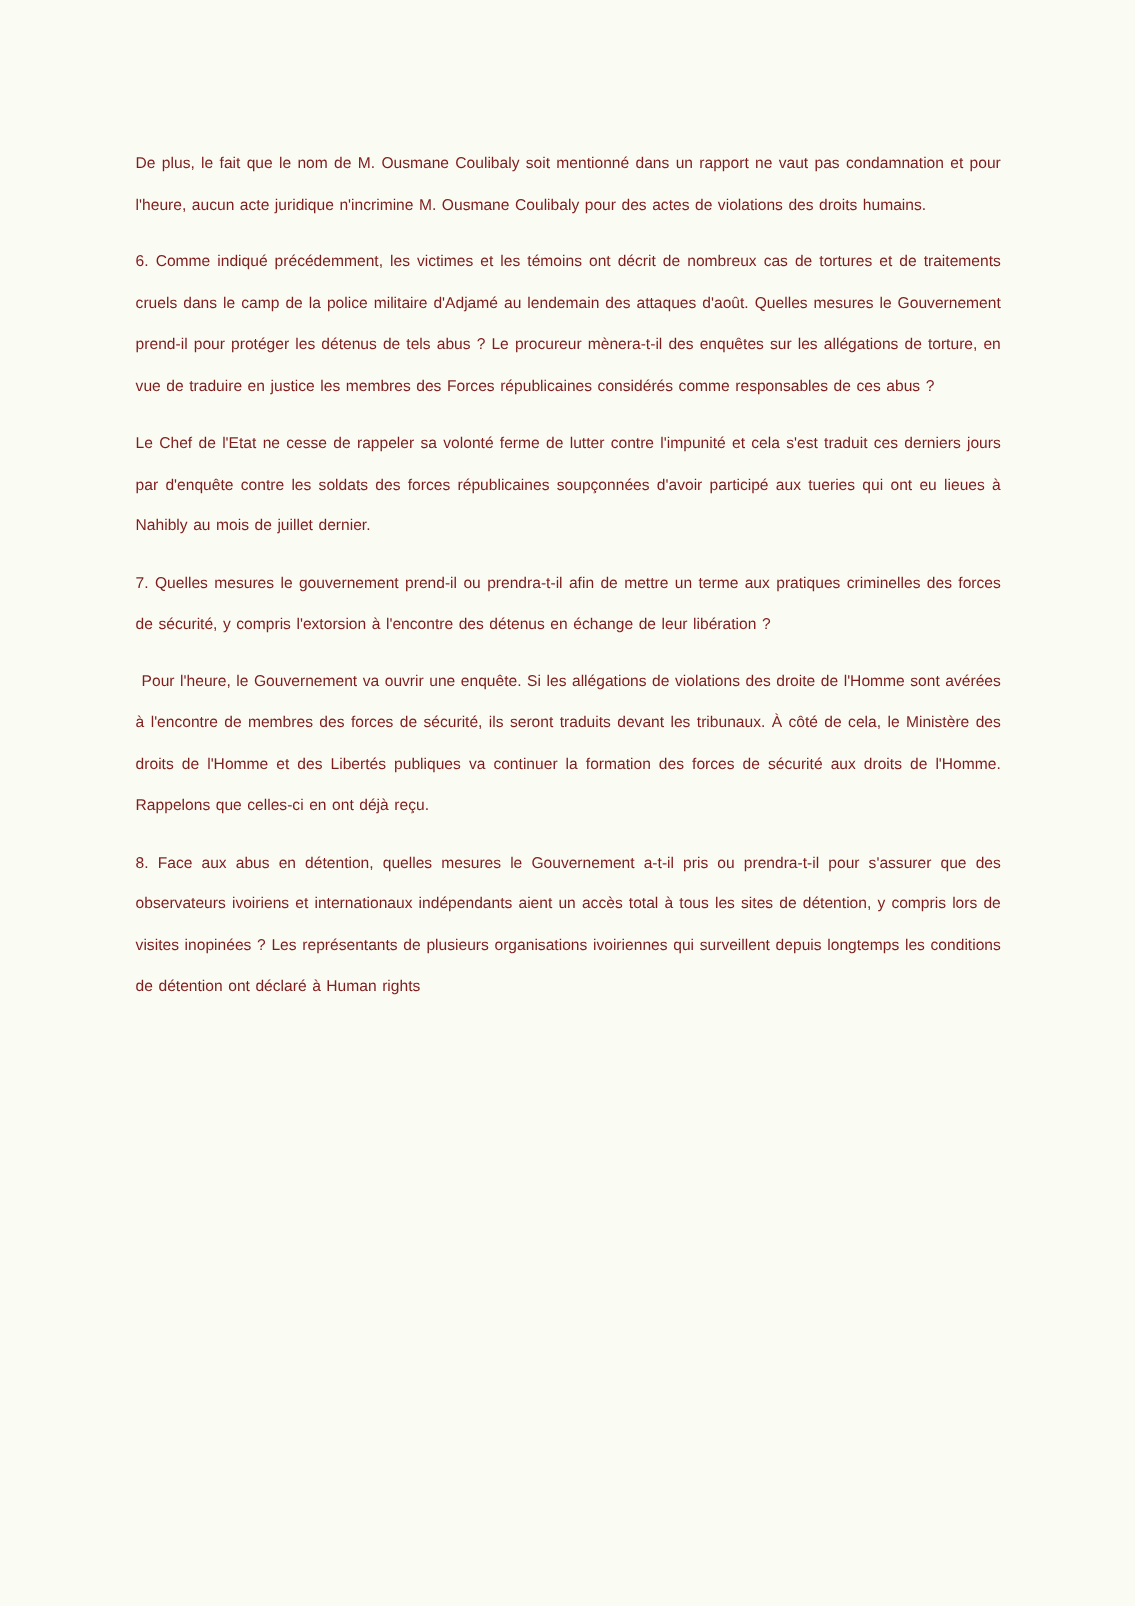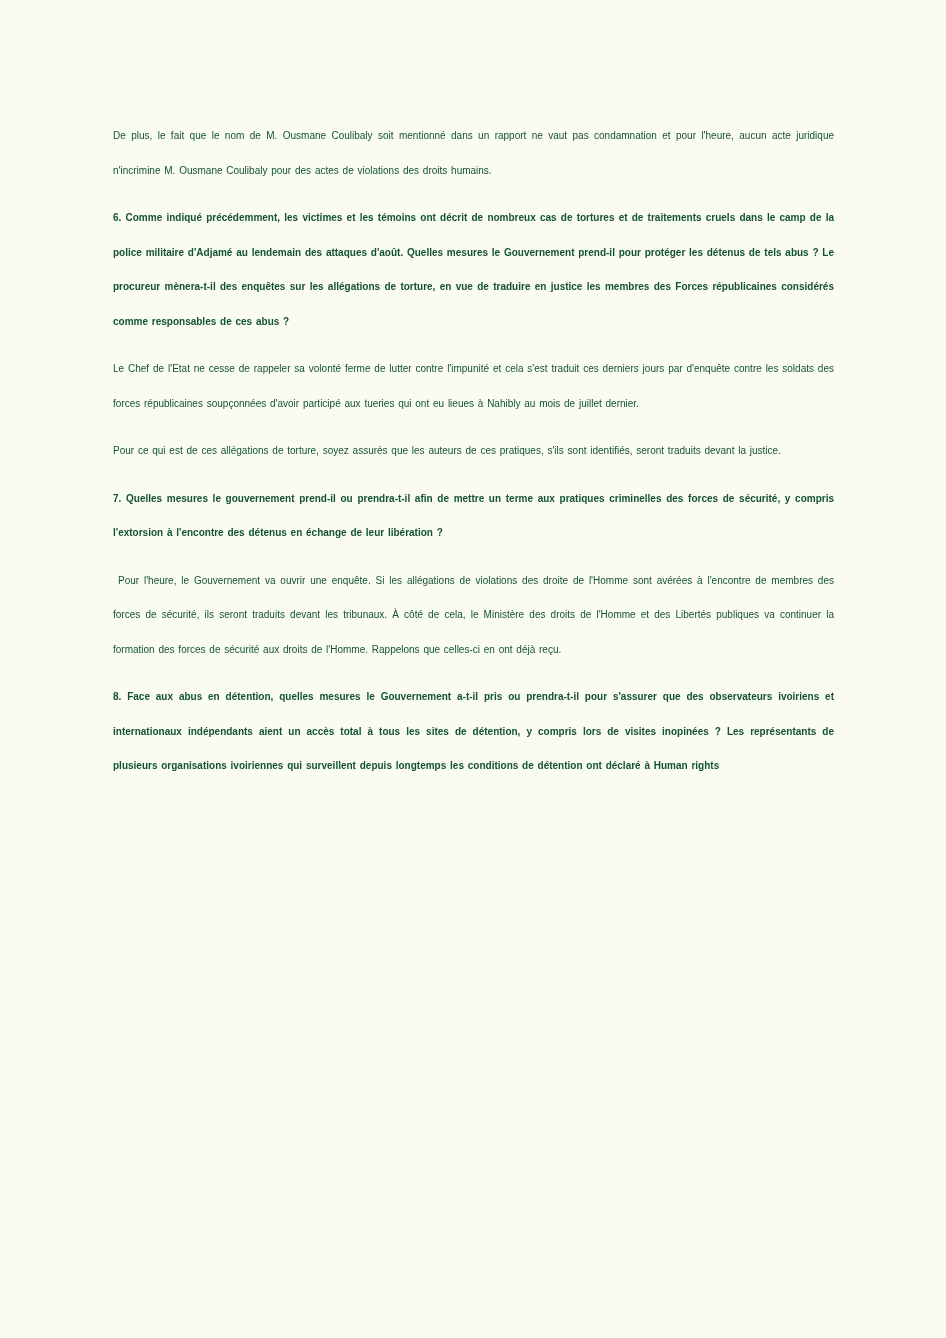--- a/index.html
+++ b/index.html
@@ -15,43 +15,42 @@
   }
   .page {
     position: relative;
     width: 946px;
     height: 1338px;
     background: #fafcf4;
     box-sizing: border-box;
     padding: 119px 112px 0 113px;
   }
   .doc-body {
-    color: #14532d;
-    font-size: 10px;
+    color: #7f1d1d;
+    font-size: 13px;
     line-height: 34.5px;
     text-align: justify;
     text-justify: inter-word;
   }
   .doc-body p {
     margin: 0 0 13px 0;
     word-spacing: 1px;
   }
   .doc-body p.bold {
-    font-weight: bold;
+    font-weight: normal;
   }
   .doc-body p.indent-sm {
     text-indent: 5px;
   }
 </style>
 </head>
 <body>
 
 <div class="page">
   <div class="doc-body">
     <p>De plus, le fait que le nom de M. Ousmane Coulibaly soit mentionné dans un rapport ne vaut pas condamnation et pour l'heure, aucun acte juridique n'incrimine M. Ousmane Coulibaly pour des actes de violations des droits humains.</p>
     <p class="bold">6. Comme indiqué précédemment, les victimes et les témoins ont décrit de nombreux cas de tortures et de traitements cruels dans le camp de la police militaire d'Adjamé au lendemain des attaques d'août. Quelles mesures le Gouvernement prend-il pour protéger les détenus de tels abus ? Le procureur mènera-t-il des enquêtes sur les allégations de torture, en vue de traduire en justice les membres des Forces républicaines considérés comme responsables de ces abus ?</p>
     <p>Le Chef de l'Etat ne cesse de rappeler sa volonté ferme de lutter contre l'impunité et cela s'est traduit ces derniers jours par d'enquête contre les soldats des forces républicaines soupçonnées d'avoir participé aux tueries qui ont eu lieues à Nahibly au mois de juillet dernier.</p>
-    <p>Pour ce qui est de ces allégations de torture, soyez assurés que les auteurs de ces pratiques, s'ils sont identifiés, seront traduits devant la justice.</p>
     <p class="bold">7. Quelles mesures le gouvernement prend-il ou prendra-t-il afin de mettre un terme aux pratiques criminelles des forces de sécurité, y compris l'extorsion à l'encontre des détenus en échange de leur libération ?</p>
     <p class="indent-sm">Pour l'heure, le Gouvernement va ouvrir une enquête. Si les allégations de violations des droite de l'Homme sont avérées à l'encontre de membres des forces de sécurité, ils seront traduits devant les tribunaux. À côté de cela, le Ministère des droits de l'Homme et des Libertés publiques va continuer la formation des forces de sécurité aux droits de l'Homme. Rappelons que celles-ci en ont déjà reçu.</p>
     <p class="bold">8. Face aux abus en détention, quelles mesures le Gouvernement a-t-il pris ou prendra-t-il pour s'assurer que des observateurs ivoiriens et internationaux indépendants aient un accès total à tous les sites de détention, y compris lors de visites inopinées ? Les représentants de plusieurs organisations ivoiriennes qui surveillent depuis longtemps les conditions de détention ont déclaré à Human rights</p>
   </div>
 </div>
 
 </body></html>

